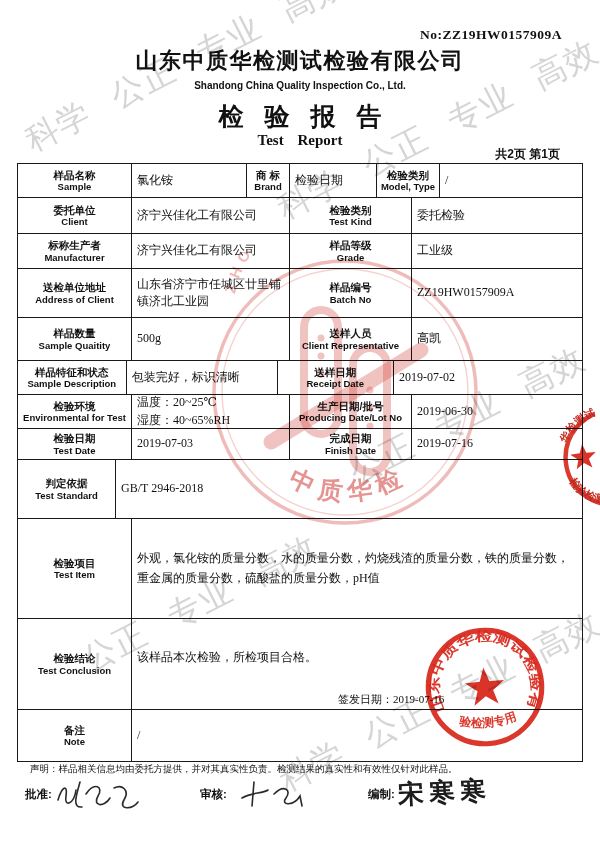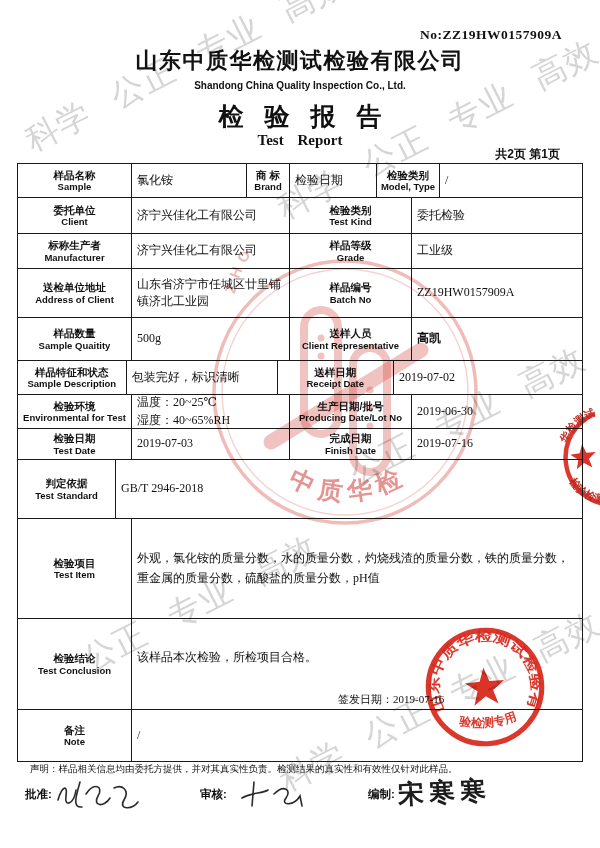--- a/index.html
+++ b/index.html
@@ -151,21 +151,21 @@
         <span class="cn">样品数量</span>
         <span class="en">Sample Quaitity</span>
       </div>
     <div class="cell val" style="width:158px;">
         <span class="vt">500g</span>
       </div>
     <div class="cell lab" style="width:122px;">
         <span class="cn">送样人员</span>
         <span class="en">Client  Representative</span>
       </div>
-    <div class="cell val" style="width:140px;font-weight:bold;">
+    <div class="cell val" style="width:140px;">
         <span class="vt">高凯</span>
       </div>
   </div>
 
   <div class="trow" style="height:34px;">
     <div class="cell lab" style="width:113px;">
         <span class="cn">样品特征和状态</span>
         <span class="en">Sample Description</span>
       </div>
     <div class="cell val" style="width:158px;">

